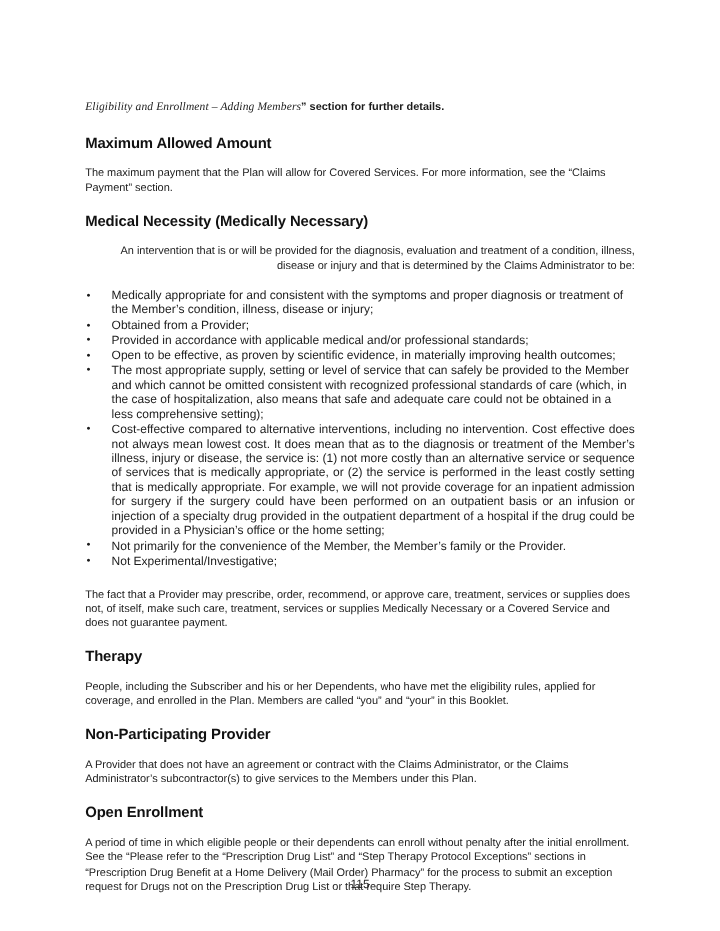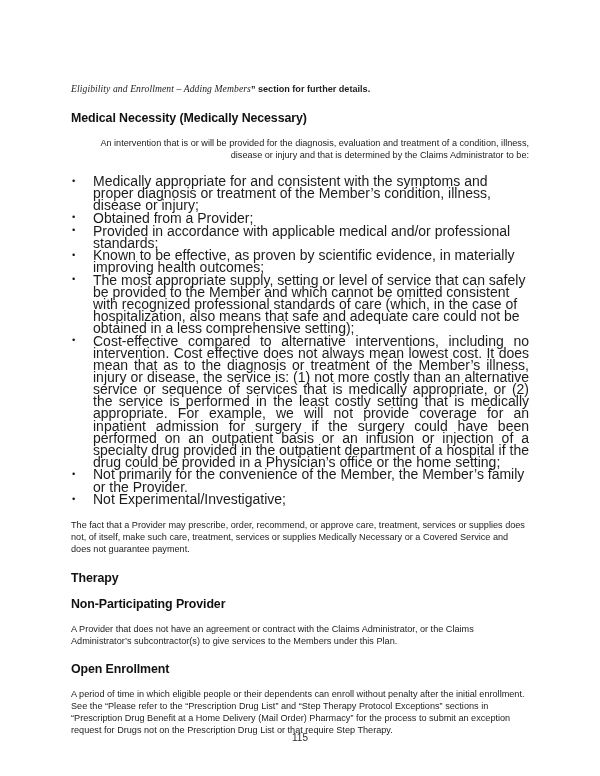--- a/index.html
+++ b/index.html
@@ -77,21 +77,21 @@
 
   
   ul.bullets {
     list-style: none;
     margin: 0 0 14px 0;
     padding: 0;
   }
   ul.bullets > li {
     position: relative;
     padding-left: 22px;
-    font-size: 14px;
+    font-size: 10px;
     line-height: 12.1px;
     margin: 0 0 0.5px 0;
     color: #1c1c1c;
   }
   ul.bullets > li::before {
     content: "\2022";
     position: absolute;
     left: 1px;
     top: -0.5px;
     font-size: 9.5px;
@@ -119,41 +119,46 @@
   }
 </style>
 </head>
 <body>
 
 <div class="page">
   <div class="content">
 
     <p class="continuation"><span class="serif-ital">Eligibility and Enrollment – Adding Members</span><span class="tail">” section for further details.</span></p>
 
+    <div class="section">
+      <h2 class="def-heading">Maximum Allowed Amount</h2>
+      <p class="body">The maximum payment that the Plan will allow for Covered Services.  For more information, see the “Claims Payment” section.</p>
+    </div>
 
     <div class="section">
       <h2 class="def-heading">Medical Necessity (Medically Necessary)</h2>
       <p class="body tight">An intervention that is or will be provided for the diagnosis, evaluation and treatment of a condition, illness, disease or injury and that is determined by the Claims Administrator to be:</p>
 
       <ul class="bullets">
         <li>Medically appropriate for and consistent with the symptoms and proper diagnosis or treatment of the Member’s condition, illness, disease or injury;</li>
         <li>Obtained from a Provider;</li>
         <li>Provided in accordance with applicable medical and/or professional standards;</li>
-        <li>Known to be effective, as proven by scientific evidence, in materially improving health outcomes;</li>
+        <li>Open to be effective, as proven by scientific evidence, in materially improving health outcomes;</li>
         <li>The most appropriate supply, setting or level of service that can safely be provided to the Member and which cannot be omitted consistent with recognized professional standards of care (which, in the case of hospitalization, also means that safe and adequate care could not be obtained in a less comprehensive setting);</li>
         <li class="justify">Cost-effective compared to alternative interventions, including no intervention.  Cost effective does not always mean lowest cost.  It does mean that as to the diagnosis or treatment of the Member’s illness, injury or disease, the service is:  (1) not more costly than an alternative service or sequence of services that is medically appropriate, or (2) the service is performed in the least costly setting that is medically appropriate.  For example, we will not provide coverage for an inpatient admission for surgery if the surgery could have been performed on an outpatient basis or an infusion or injection of a specialty drug provided in the outpatient department of a hospital if the drug could be provided in a Physician’s office or the home setting;</li>
         <li>Not primarily for the convenience of the Member, the Member’s family or the Provider.</li>
         <li>Not Experimental/Investigative;</li>
       </ul>
 
       <p class="body"><span>The fact that a Provider may prescribe, order, recommend, or approve care, treatment, services or supplies does not, of itself, make such care, treatment, services or supplies Medically Necessary or a Covered Service and </span><b>does not</b><span> guarantee payment.</span></p>
     </div>
 
     <div class="section">
       <h2 class="def-heading">Therapy</h2>
+      <p class="body">People, including the Subscriber and his or her Dependents, who have met the eligibility rules, applied for coverage, and enrolled in the Plan.  Members are called “you” and “your” in this Booklet.</p>
     </div>
 
     <div class="section">
       <h2 class="def-heading">Non-Participating Provider</h2>
       <p class="body">A Provider that does not have an agreement or contract with the Claims Administrator, or the Claims Administrator’s subcontractor(s) to give services to the Members under this Plan.</p>
     </div>
 
     <div class="section">
       <h2 class="def-heading">Open Enrollment</h2>
       <p class="body">A period of time in which eligible people or their dependents can enroll without penalty after the initial enrollment. See the “Please refer to the “Prescription Drug List” and “Step Therapy Protocol Exceptions” sections in “Prescription Drug Benefit at a Home Delivery (Mail Order) Pharmacy” for the process to submit an exception request for Drugs not on the Prescription Drug List or that require Step Therapy.</p>

